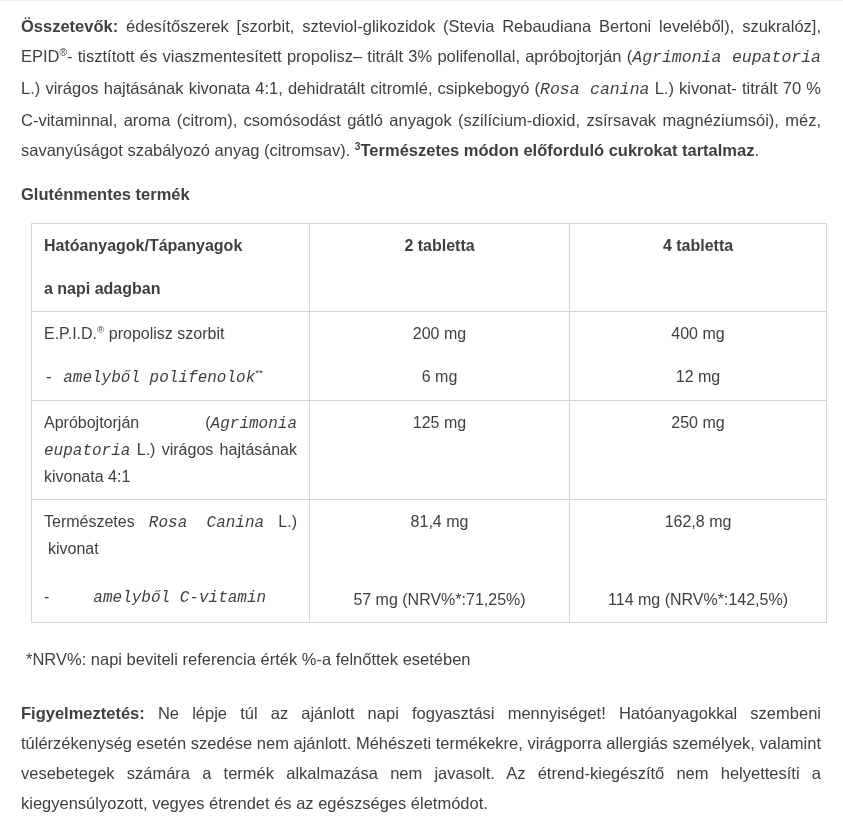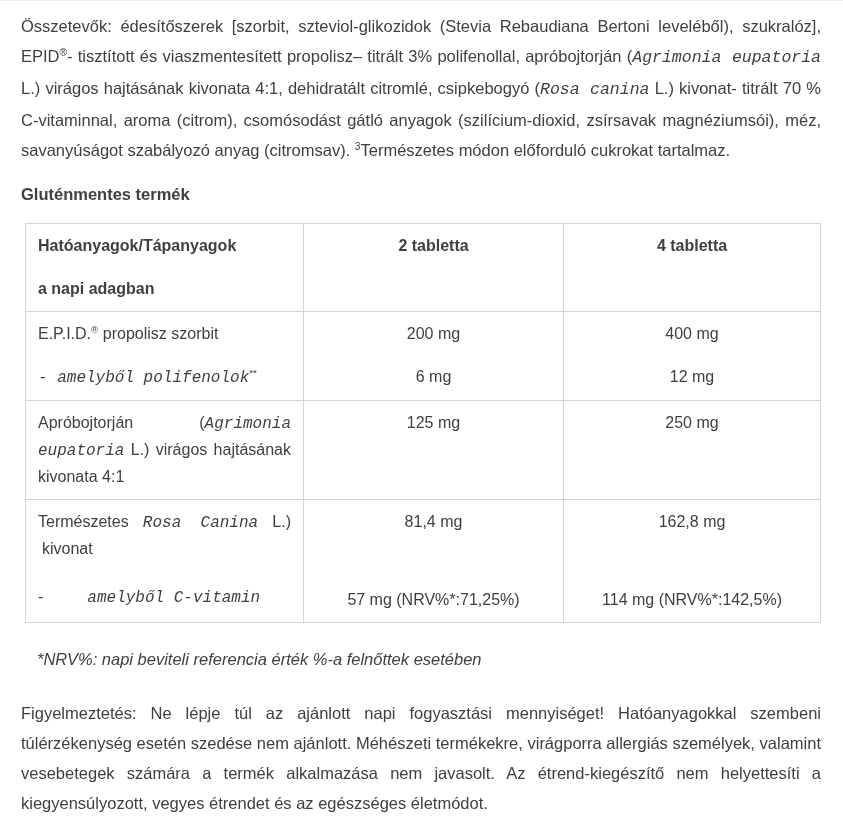--- a/index.html
+++ b/index.html
@@ -7,47 +7,47 @@
     width:843px;
     box-sizing:border-box;
     padding:10px 22px 14px 21px;
     border-top:1px solid #ededed;
     font-family:"Liberation Sans",sans-serif;
     color:#3f3f3f;
     background:#ffffff;
   }
   .para{margin:0 0 14px 0;font-size:16.5px;line-height:30px;text-align:justify;}
   .bold-line{font-weight:bold;text-align:left;}
-  .b{font-weight:normal;}
+  .b{font-weight:bold;}
   .i{font-style:italic;font-family:Liberation Mono, monospace;}
   sup{font-size:0.62em;line-height:0;}
   .nutri{
     border-collapse:collapse;
     table-layout:fixed;
     width:795px;
-    margin:0 0 22px 4px;
+    margin:0 0 22px 10px;
   }
   .nutri td{
     border:1px solid #d5d5d5;
     vertical-align:top;
     padding:9px 12px;
     font-size:16px;
     line-height:26px;
   }
   .c1{width:278px;} .c2{width:260px;} .c3{width:257px;}
   .hdr{font-weight:bold;}
   .ctr{text-align:center;}
   .gap{margin-top:17px;}
   .just{text-align:justify;}
   .just-force{text-align:justify;text-align-last:justify;}
   .indent{padding-left:4px;}
   .sub-line{margin-top:22px;}
   .sub-text{margin-left:44px;}
   .bottom-val{margin-top:52px;}
-  .fn{margin:16px;font-size:16.5px;line-height:29px;text-align:left;font-style:italic;}
+  .fn{margin:5px;font-size:16.5px;line-height:29px;text-align:left;}
   .warning{margin-top:24px;margin-bottom:0;}
 </style>
 </head>
 <body>
 
 <div class="page">
 
   <p class="para"><span class="b">Összetevők:</span><span> édesítőszerek [szorbit, szteviol-glikozidok (Stevia Rebaudiana Bertoni leveléből), szukralóz], EPID</span><sup>®</sup><span>- tisztított és viaszmentesített propolisz– titrált 3% polifenollal, apróbojtorján (</span><span class="i">Agrimonia eupatoria</span><span> L.) virágos hajtásának kivonata 4:1, dehidratált citromlé, csipkebogyó (</span><span class="i">Rosa canina</span><span> L.) kivonat-  titrált 70 % C-vitaminnal, aroma (citrom), csomósodást gátló anyagok (szilícium-dioxid, zsírsavak magnéziumsói), méz, savanyúságot szabályozó anyag (citromsav). </span><sup class="b">3</sup><span class="b">Természetes módon előforduló cukrokat tartalmaz</span><span>.</span></p>
 
 

